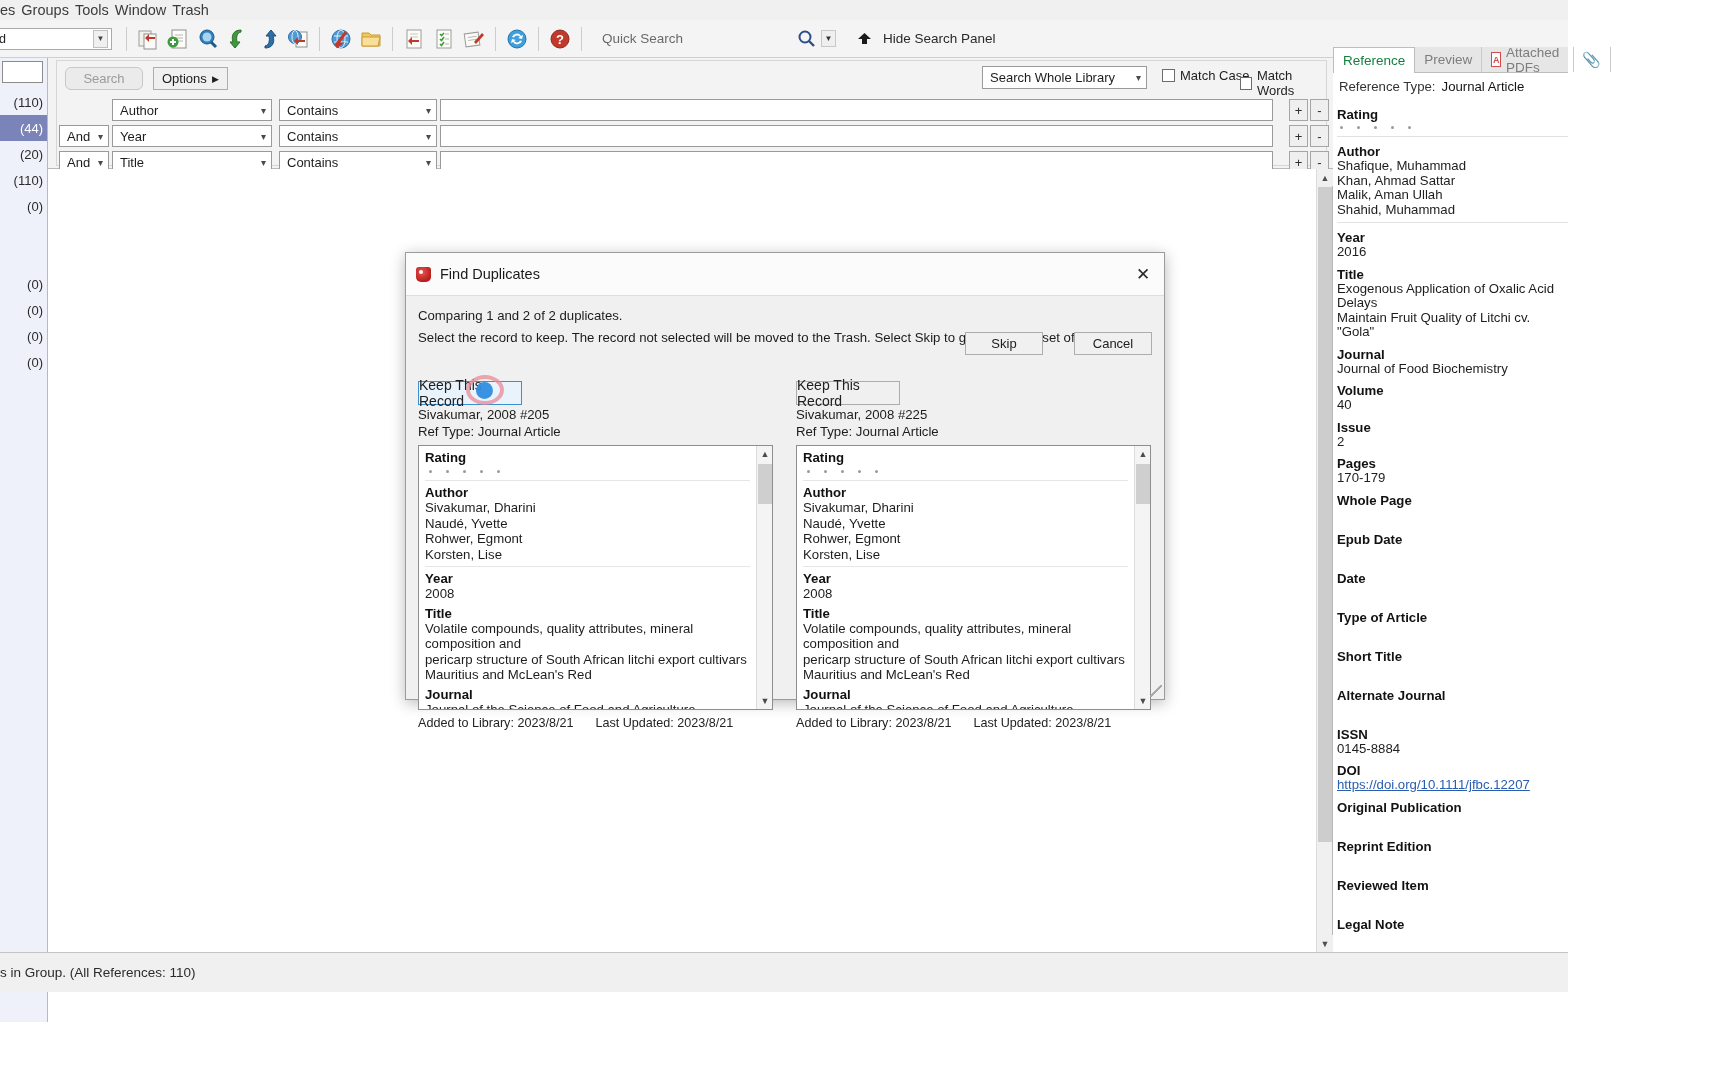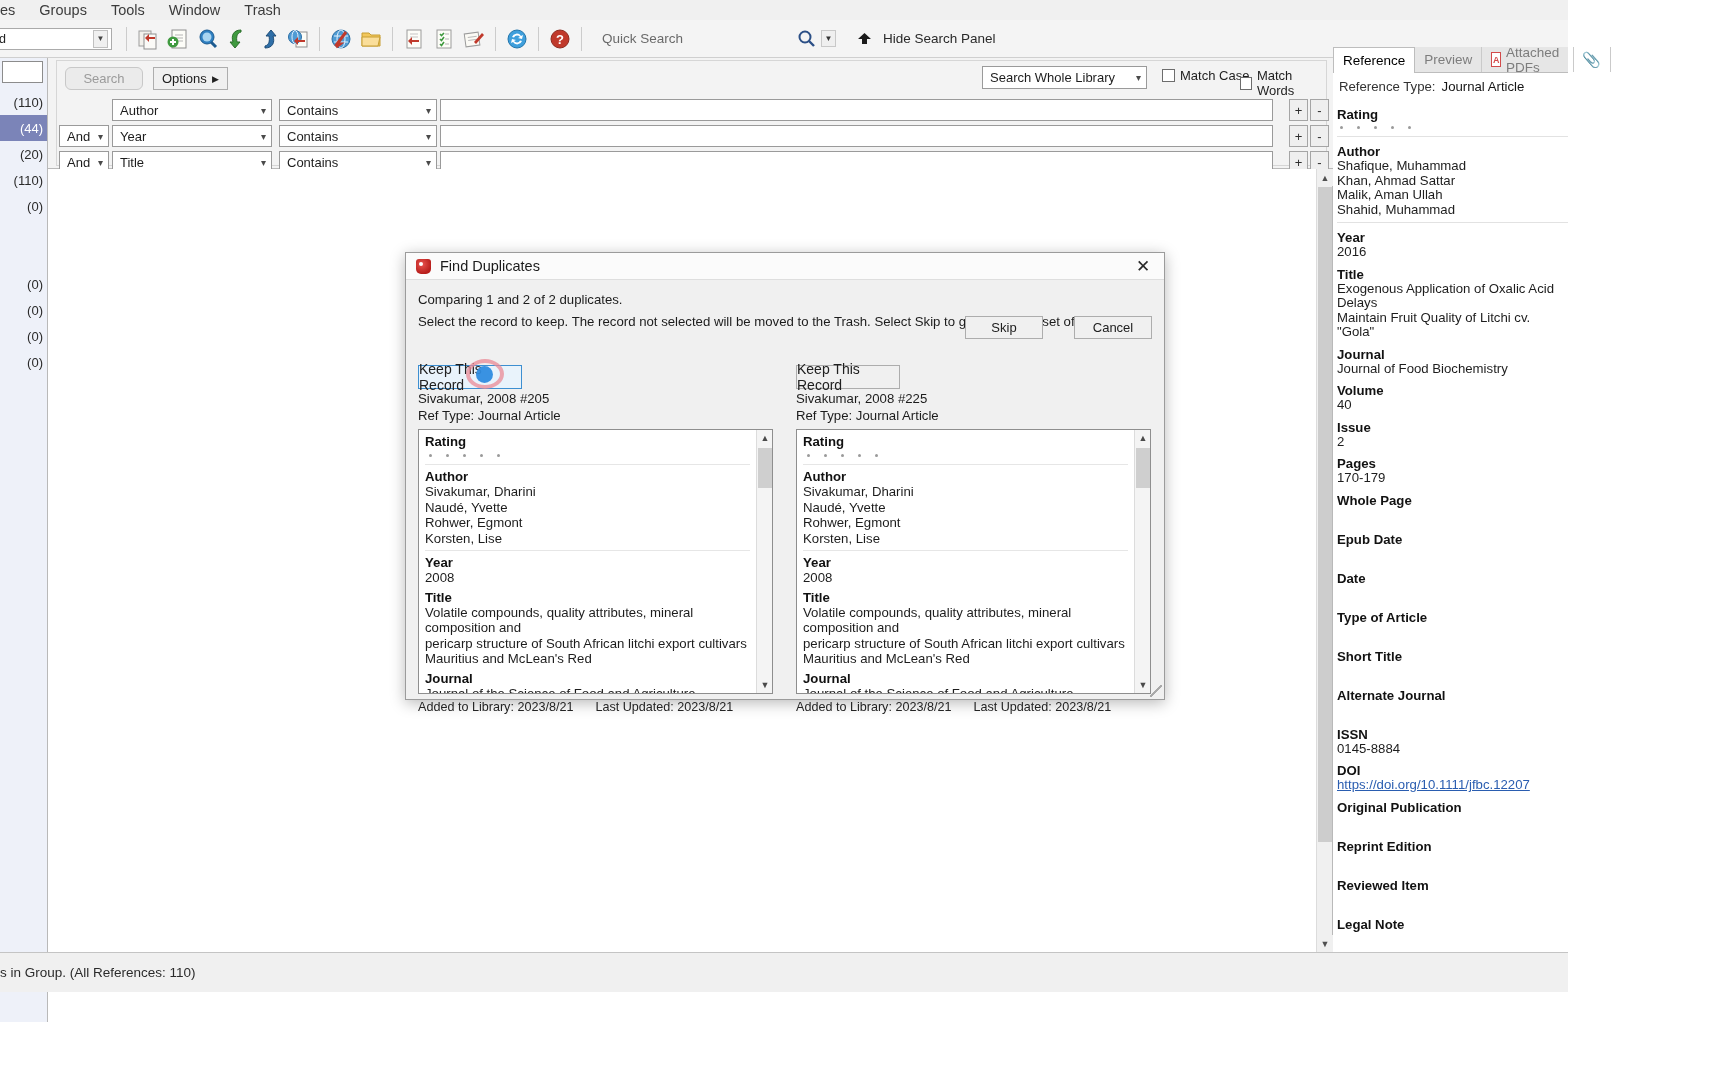--- a/index.html
+++ b/index.html
@@ -21,21 +21,21 @@
   
   .menubar {
     position: absolute; left: 0; top: 0;
     width: 1568px; height: 20px;
     background: #f0f0f0;
     display: flex; align-items: center;
     padding-left: 0px;
     font-size: 14.5px;
     color: #3b3b3b;
   }
-  .menubar .mi { padding: 0 12px; line-height: 20px; cursor: default; white-space: nowrap; }
+  .menubar .mi { padding: 0 3px; line-height: 20px; cursor: default; white-space: nowrap; }
   .menubar .mi:first-child { padding-left: 0px; }
 
   
   .toolbar {
     position: absolute; left: 0; top: 20px;
     width: 1568px; height: 38px;
     background: #f4f4f4;
     border-bottom: 1px solid #cfcfcf;
     display: flex; align-items: center;
   }
@@ -165,21 +165,21 @@
   .tabstrip {
     position: absolute; left: 0; top: 0; width: 235px; height: 26px;
     background: #e6e6e6; border-bottom: 1px solid #bdbdbd;
     display: flex; align-items: flex-end;
   }
   .tab {
     height: 25px; display:flex; align-items:center; gap: 5px;
     padding: 0 9px; font-size: 13.5px; color:#7d7d7d;
     border-right: 1px solid #cacaca;
   }
-  .tab.active { background:#ffffff; color:#000000; border-top:1px solid #bdbdbd;
+  .tab.active { background:#ffffff; color:#15803d; border-top:1px solid #bdbdbd;
                 border-left:1px solid #bdbdbd; border-right:1px solid #bdbdbd;
                 height: 26px; margin-bottom:-1px; }
   .pdficon {
     width: 14px; height: 15px; border: 1px solid #d24b4b; color:#d24b4b;
     font-size: 9px; font-weight: bold; display:flex; align-items:center; justify-content:center;
     background: #fff;
   }
   .clipicon { font-size: 15px; color: #4a4a4a; }
 
   .refbody {
@@ -208,21 +208,21 @@
 
   
   .dialog {
     position: absolute; left: 405px; top: 252px;
     width: 760px; height: 448px;
     background: #f0f0f0;
     border: 1px solid #9b9b9b;
     box-shadow: 0 3px 14px rgba(0,0,0,0.28);
   }
   .dlg-title {
-    height: 27px; background: #fbfbfb; border-bottom: 1px solid #dedede;
+    height: 43px; background: #fbfbfb; border-bottom: 1px solid #dedede;
     display:flex; align-items:center; padding: 0 6px 0 10px;
   }
   .dlg-title .ico {
     width: 15px; height: 15px; margin-right: 9px;
     background: radial-gradient(circle at 40% 35%, #e9534f 0%, #b81f1c 70%);
     border-radius: 3px 3px 5px 5px;
     position: relative;
   }
   .dlg-title .ico:after {
     content:""; position:absolute; left:3px; top:3px; width:4px;height:4px;

